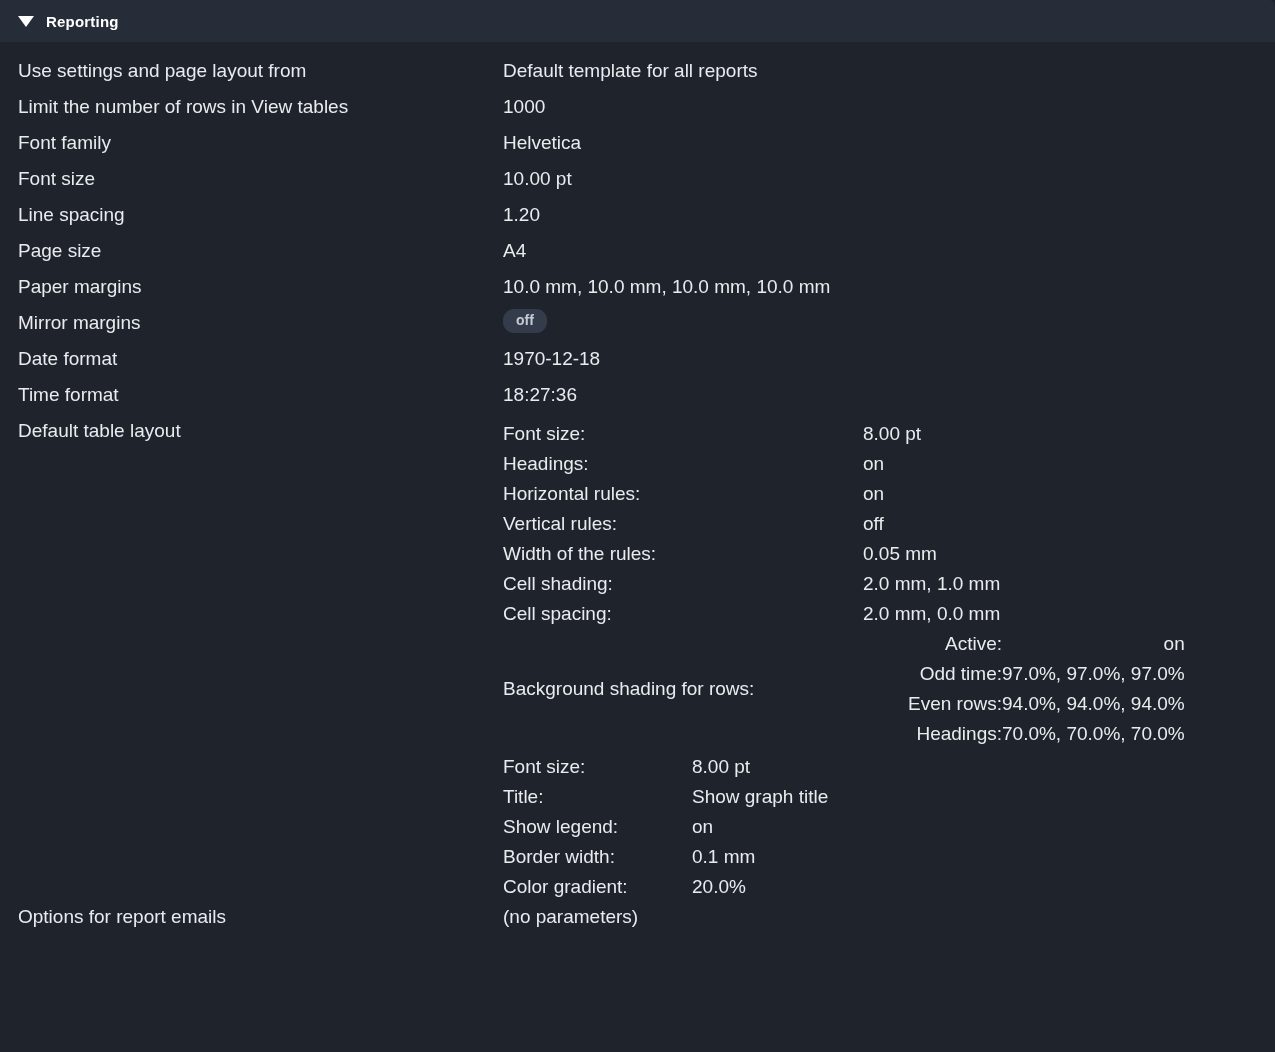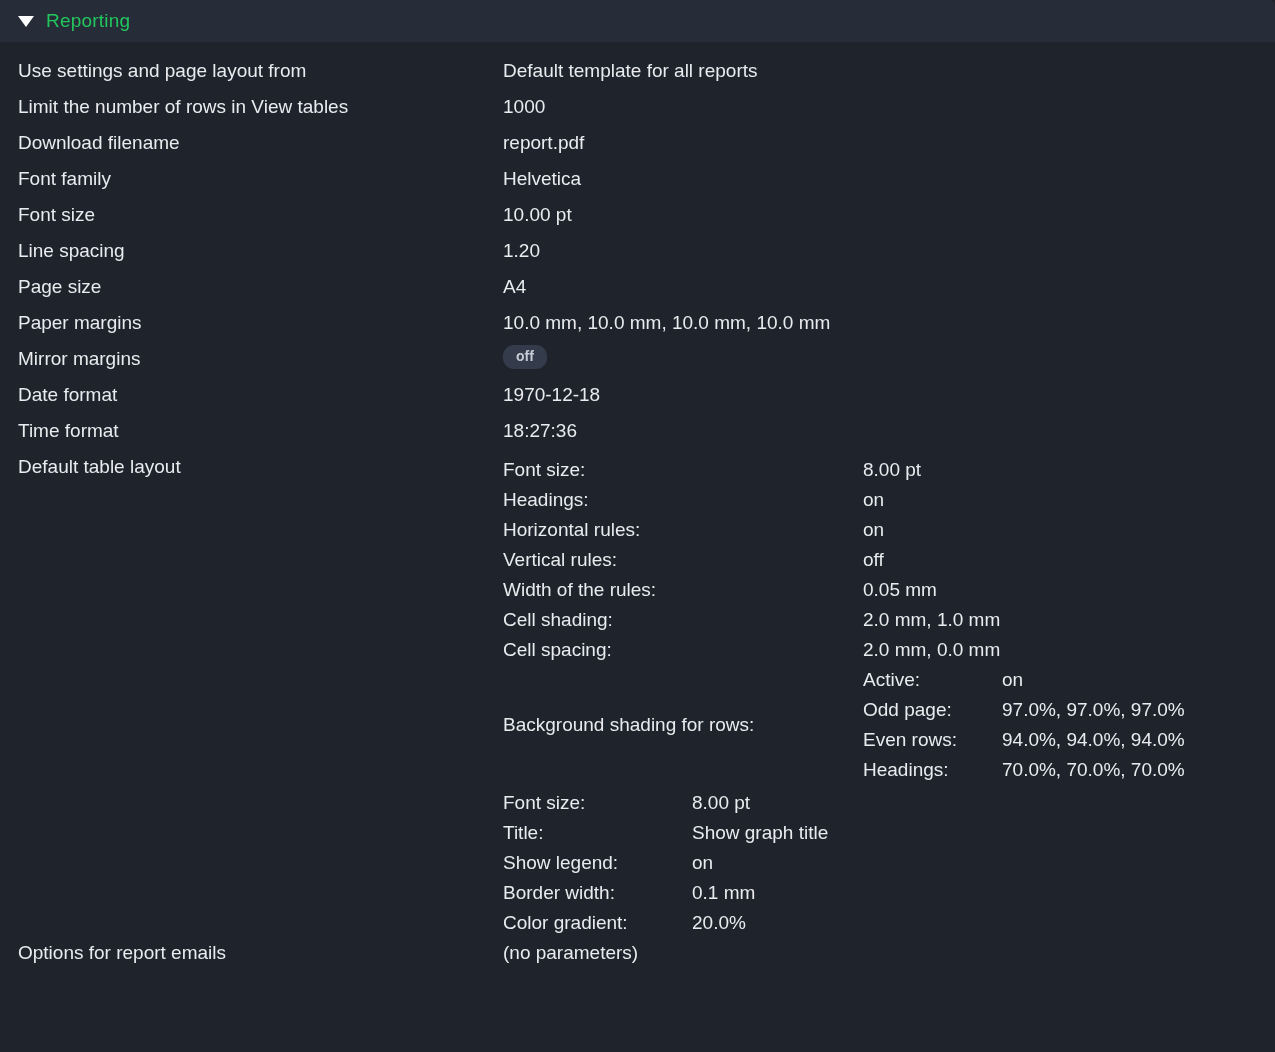--- a/index.html
+++ b/index.html
@@ -28,23 +28,23 @@
   .collapse-triangle {
     width: 0;
     height: 0;
     border-left: 8px solid transparent;
     border-right: 8px solid transparent;
     border-top: 11px solid #ffffff;
     margin-right: 12px;
     flex: 0 0 auto;
   }
   .panel-title {
-    font-size: 19px;
-    font-weight: normal;
-    color: #22c55e;
+    font-size: 15px;
+    font-weight: bold;
+    color: #ffffff;
     letter-spacing: .2px;
   }
 
   
   .panel-body {
     padding-top: 14px;
   }
   table.settings {
     border-collapse: collapse;
     width: 1275px;
@@ -132,20 +132,21 @@
   .sub-label { padding-right: 18px !important; }
 
   
   .tl-label { width: 360px; }
   
   .gl-label { width: 189px; }
 
   
   table.shading {
     border-collapse: collapse;
+    text-align: right;
   }
   table.shading td {
     padding: 0;
     font-size: 19px;
     line-height: 30px;
     color: #e9ebee;
     white-space: nowrap;
     vertical-align: top;
   }
   .shading-key { width: 139px; }
@@ -183,29 +184,20 @@
       <tr>
         <td class="label-cell">
           <div class="label-inner">
             <span class="label-text">Limit the number of rows in View tables</span>
             <span class="leader"></span>
           </div>
         </td>
         <td class="value-cell">1000</td>
       </tr>
 
-      <tr>
-        <td class="label-cell">
-          <div class="label-inner">
-            <span class="label-text">Download filename</span>
-            <span class="leader"></span>
-          </div>
-        </td>
-        <td class="value-cell">report.pdf</td>
-      </tr>
 
       <tr>
         <td class="label-cell">
           <div class="label-inner">
             <span class="label-text">Font family</span>
             <span class="leader"></span>
           </div>
         </td>
         <td class="value-cell">Helvetica</td>
       </tr>
@@ -331,21 +323,21 @@
                     <colgroup>
                         <col class="shading-key">
                         <col>
                       </colgroup>
                     <tbody>
                       <tr>
                         <td>Active:</td>
                         <td>on</td>
                       </tr>
                       <tr>
-                        <td>Odd page:</td>
+                        <td>Odd time:</td>
                         <td>97.0%, 97.0%, 97.0%</td>
                       </tr>
                       <tr>
                         <td>Even rows:</td>
                         <td>94.0%, 94.0%, 94.0%</td>
                       </tr>
                       <tr>
                         <td>Headings:</td>
                         <td>70.0%, 70.0%, 70.0%</td>
                       </tr>

